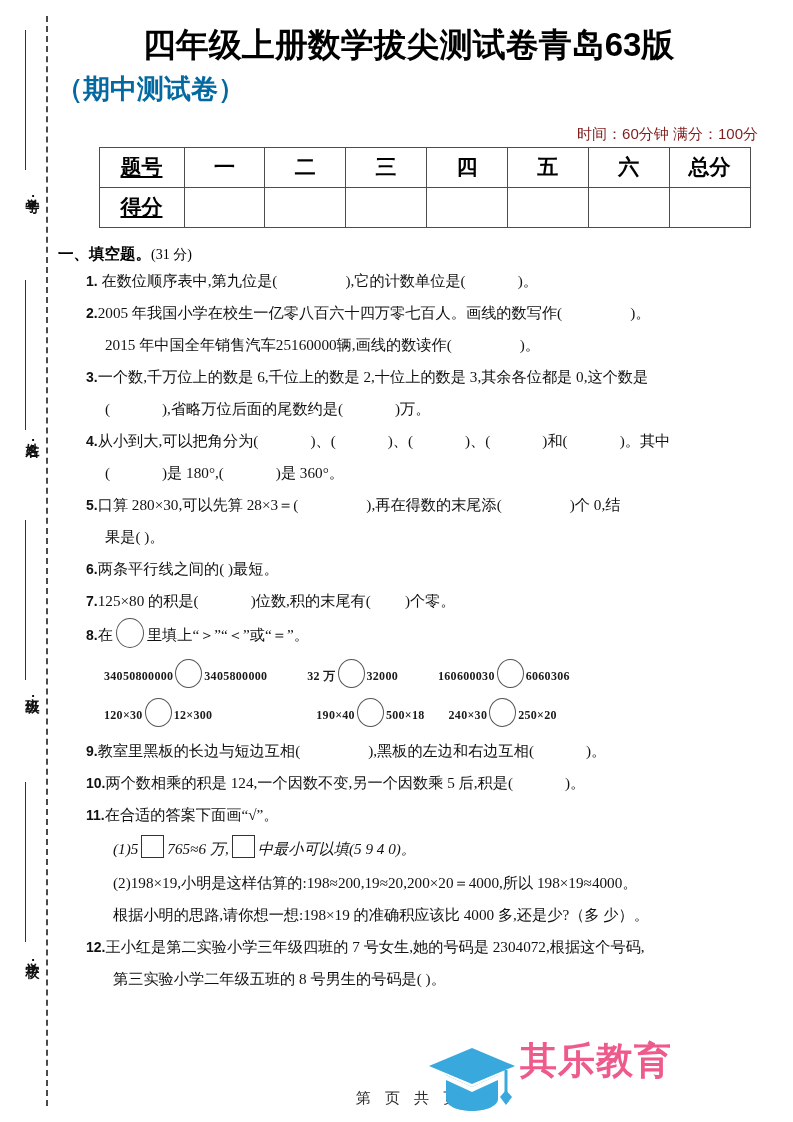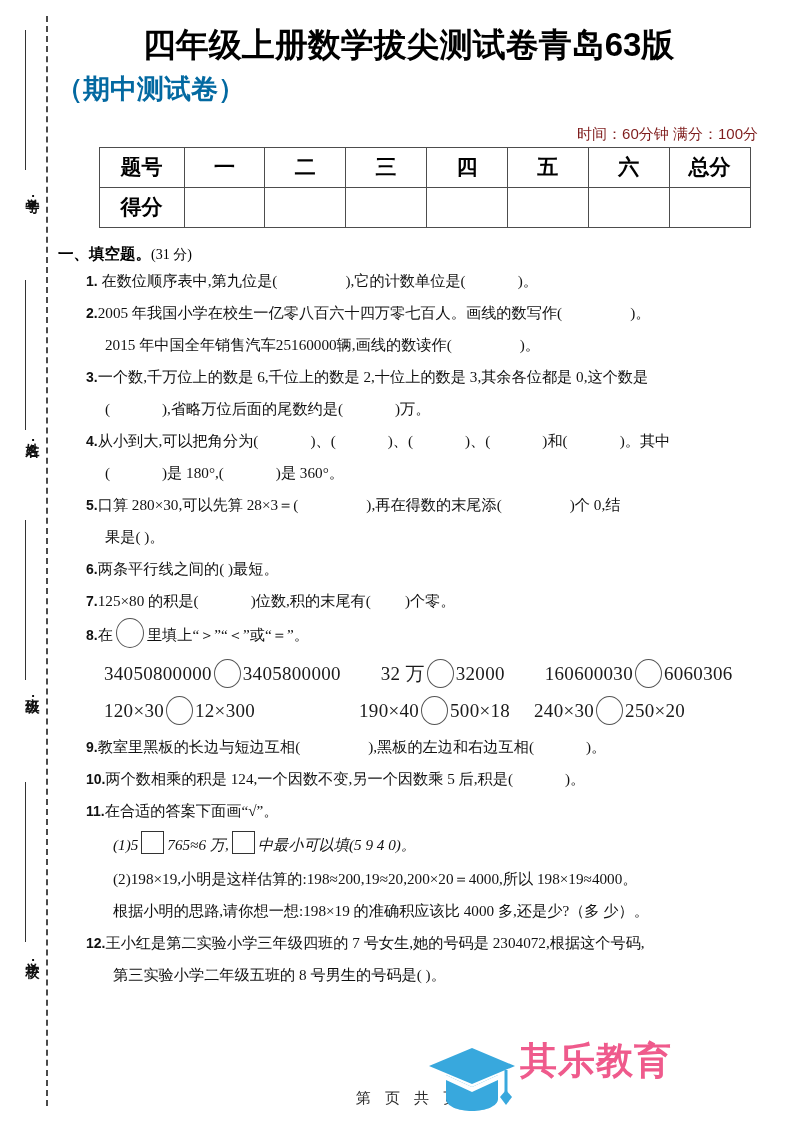--- a/index.html
+++ b/index.html
@@ -98,21 +98,21 @@
   #score-table td {
     border: 1px solid #4d4d4d;
     height: 37px;
     text-align: center;
     vertical-align: middle;
     font-family: "Liberation Sans", "DejaVu Sans", sans-serif;
     font-weight: bold;
     font-size: 21px;
     color: #000;
   }
-  #score-table td.hcell { width: 82px; }
+  #score-table td.hcell { width: 82px; text-decoration: underline; }
 
   
   #questions {
     margin: 18px 0 0 0;
     padding: 0 4px 0 2px;
     font-size: 15.5px;
     line-height: 1.0;
   }
   .sec-head {
     font-family: "Liberation Sans", "DejaVu Sans", sans-serif;
@@ -167,24 +167,25 @@
     border: 1px solid #555;
     border-radius: 50%;
     vertical-align: -8px;
     margin: 0 2px;
   }
 
   
   .cmp-row {
     padding-left: 46px;
     margin: 7px 0 3px 0;
-    font-size: 19px;
+    font-size: 12px;
     line-height: 30px;
     white-space: nowrap;
     letter-spacing: 0.3px;
+    font-weight: bold;
   }
   .cmp-row .cell { display: inline-block; }
   .cmp-row .sp1 { display: inline-block; width: 40px; }
   .cmp-row .sp2 { display: inline-block; width: 40px; }
 
   
   #footer-pages {
     position: absolute;
     left: 0; right: 0;
     bottom: 14px;

